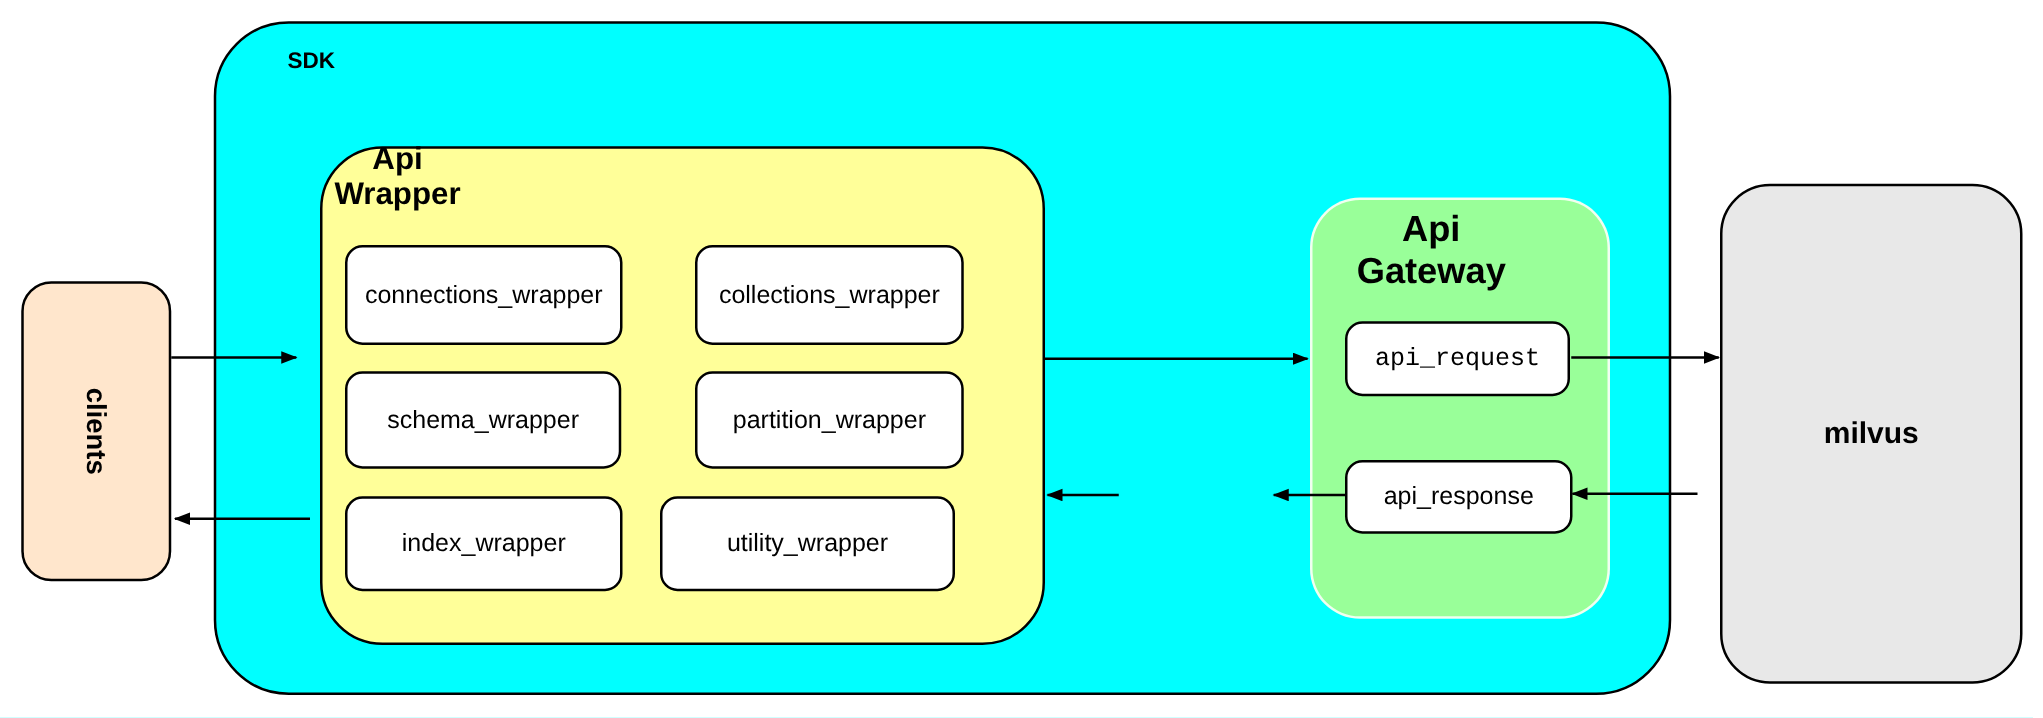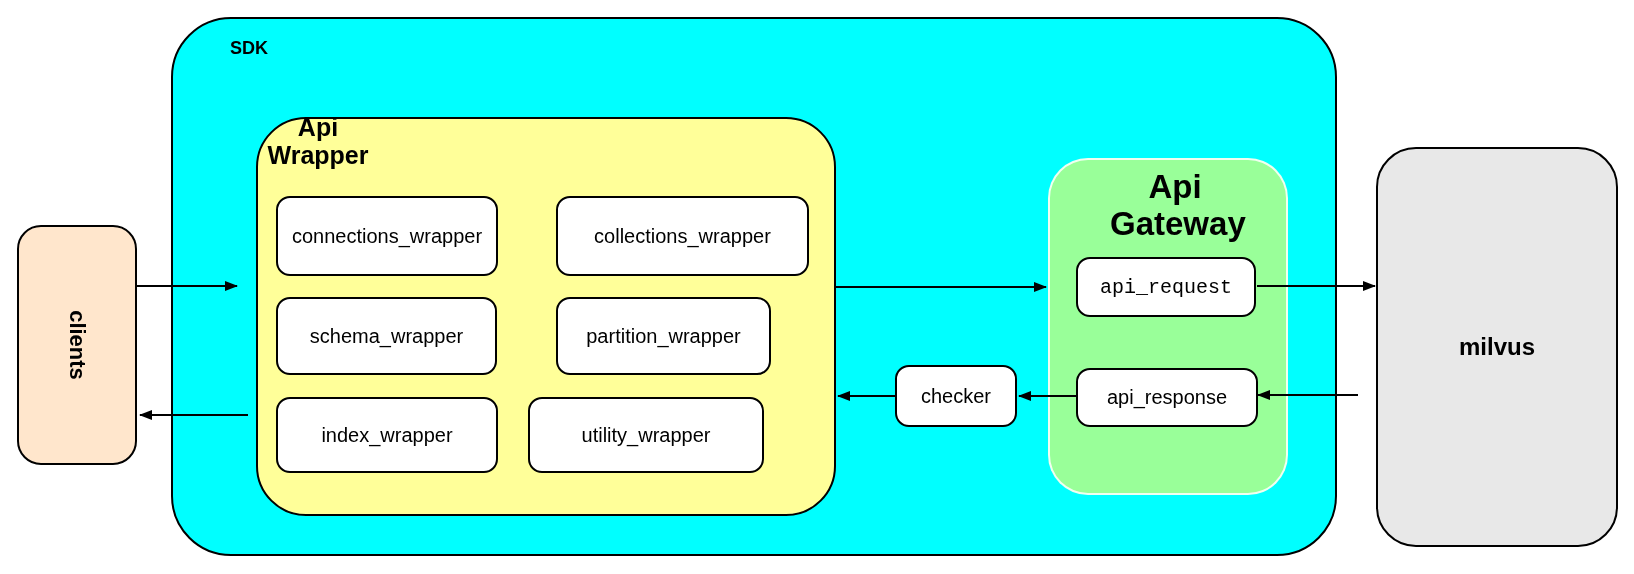--- a/index.html
+++ b/index.html
@@ -39,22 +39,22 @@
     display:flex;align-items:center;justify-content:center;
     font-size:20px;white-space:nowrap;
   }
   .api-gateway{
     left:1048px;top:158px;width:240px;height:337px;
     background:var(--api-gateway-fill,#99ff99);
     border:2px solid rgba(255,255,255,0.85);
     border-radius:40px;
   }
   .api-gateway-label{
-    position:absolute;left:1110px;top:168px;width:130px;
-    font-size:33px;font-weight:bold;line-height:1.13;text-align:center;
+    position:absolute;left:1080px;top:168px;width:130px;
+    font-size:29px;font-weight:bold;line-height:1.13;text-align:center;
   }
   .clients{
     left:17px;top:225px;width:120px;height:240px;
     background:var(--clients-fill,#ffe6cc);
     border:2px solid var(--stroke,#000);
     border-radius:24px;
     display:flex;align-items:center;justify-content:center;
   }
   .clients .vtext{
     transform:rotate(90deg);
@@ -80,27 +80,26 @@
 
 <div class="canvas">
 
   <div class="box sdk"></div>
   <div class="sdk-label">SDK</div>
 
   <div class="box api-wrapper"></div>
   <div class="api-wrapper-label">Api Wrapper</div>
 
   <div class="box node" style="left:276px;top:196px;width:222px;height:80px;">connections_wrapper</div>
-  <div class="box node" style="left:556px;top:196px;width:253px;height:80px;">collections_wrapper</div>
+  <div class="box node" style="left:556px;top:196px;width:215px;height:80px;">collections_wrapper</div>
   <div class="box node" style="left:276px;top:297px;width:221px;height:78px;">schema_wrapper</div>
   <div class="box node" style="left:556px;top:297px;width:215px;height:78px;">partition_wrapper</div>
   <div class="box node" style="left:276px;top:397px;width:222px;height:76px;">index_wrapper</div>
   <div class="box node" style="left:528px;top:397px;width:236px;height:76px;">utility_wrapper</div>
 
-  <div class="box node" style="left:895px;top:365px;width:122px;height:62px;">checker</div>
 
   <div class="box api-gateway"></div>
   <div class="api-gateway-label">Api Gateway</div>
   <div class="box node" style="left:1076px;top:257px;width:180px;height:60px;font-family:Liberation Mono, monospace;">api_request</div>
   <div class="box node" style="left:1076px;top:368px;width:182px;height:59px;">api_response</div>
 
   <div class="box clients">
     <span class="vtext">clients</span>
   </div>
 

